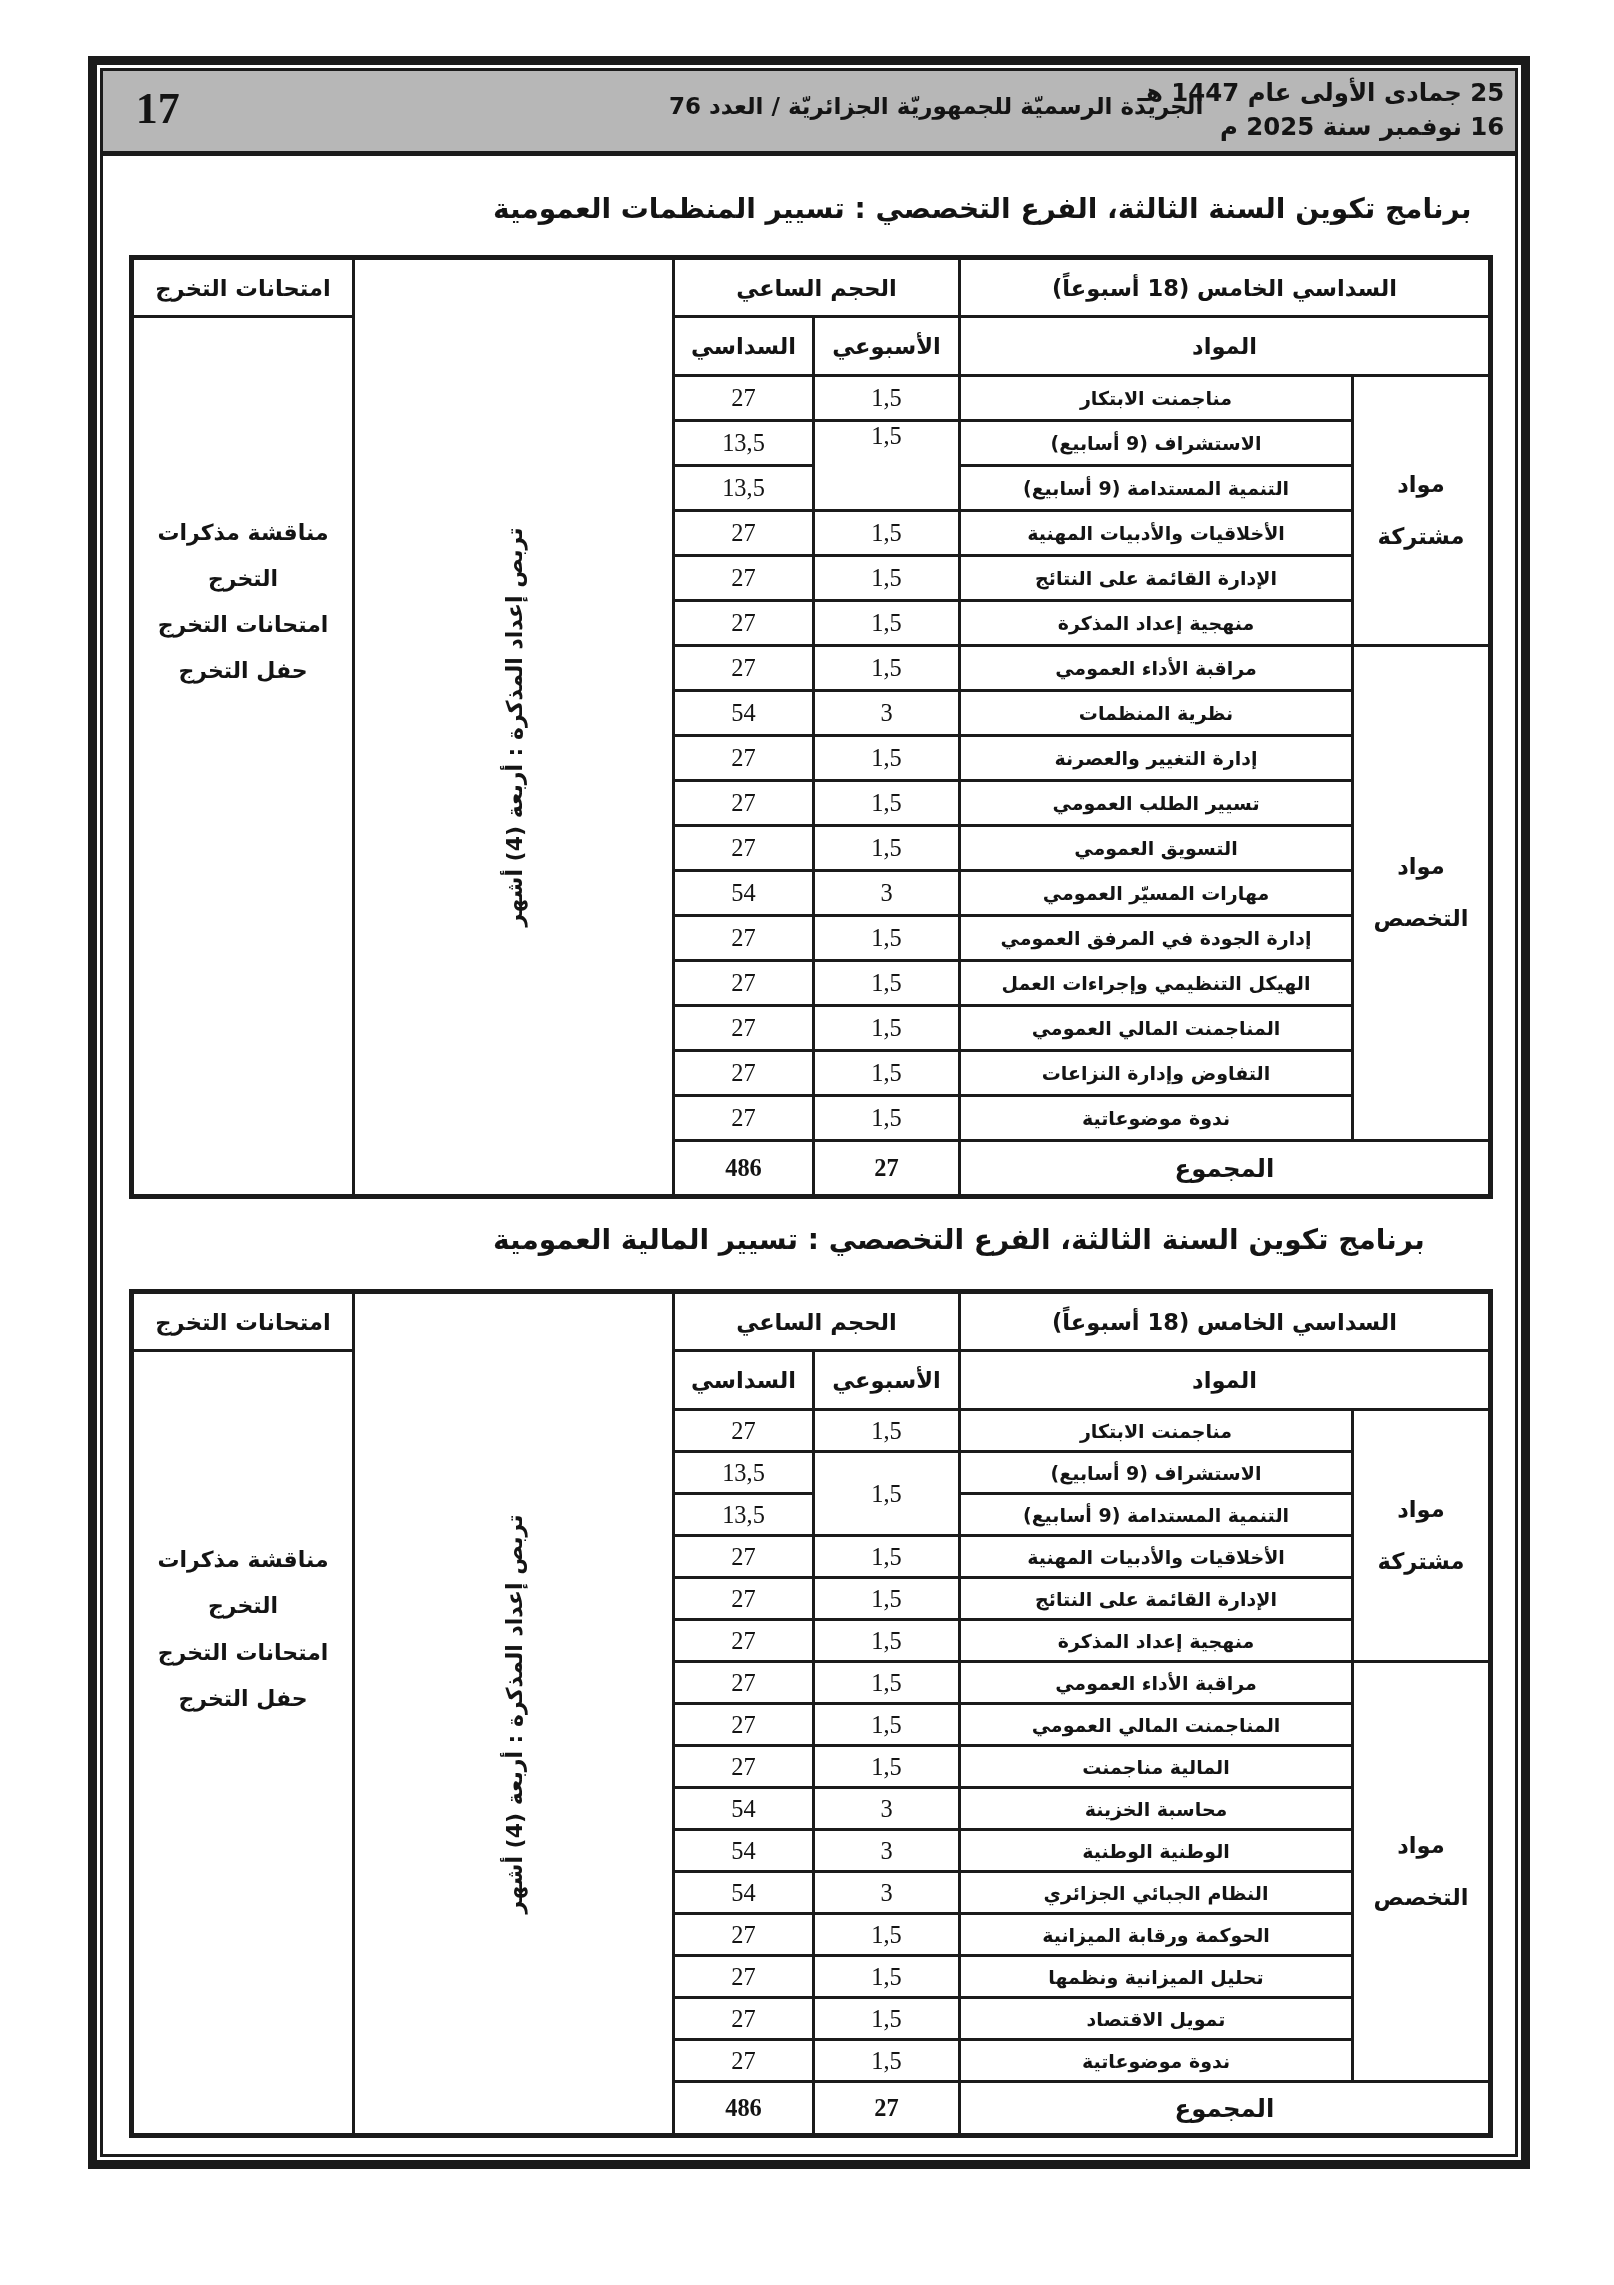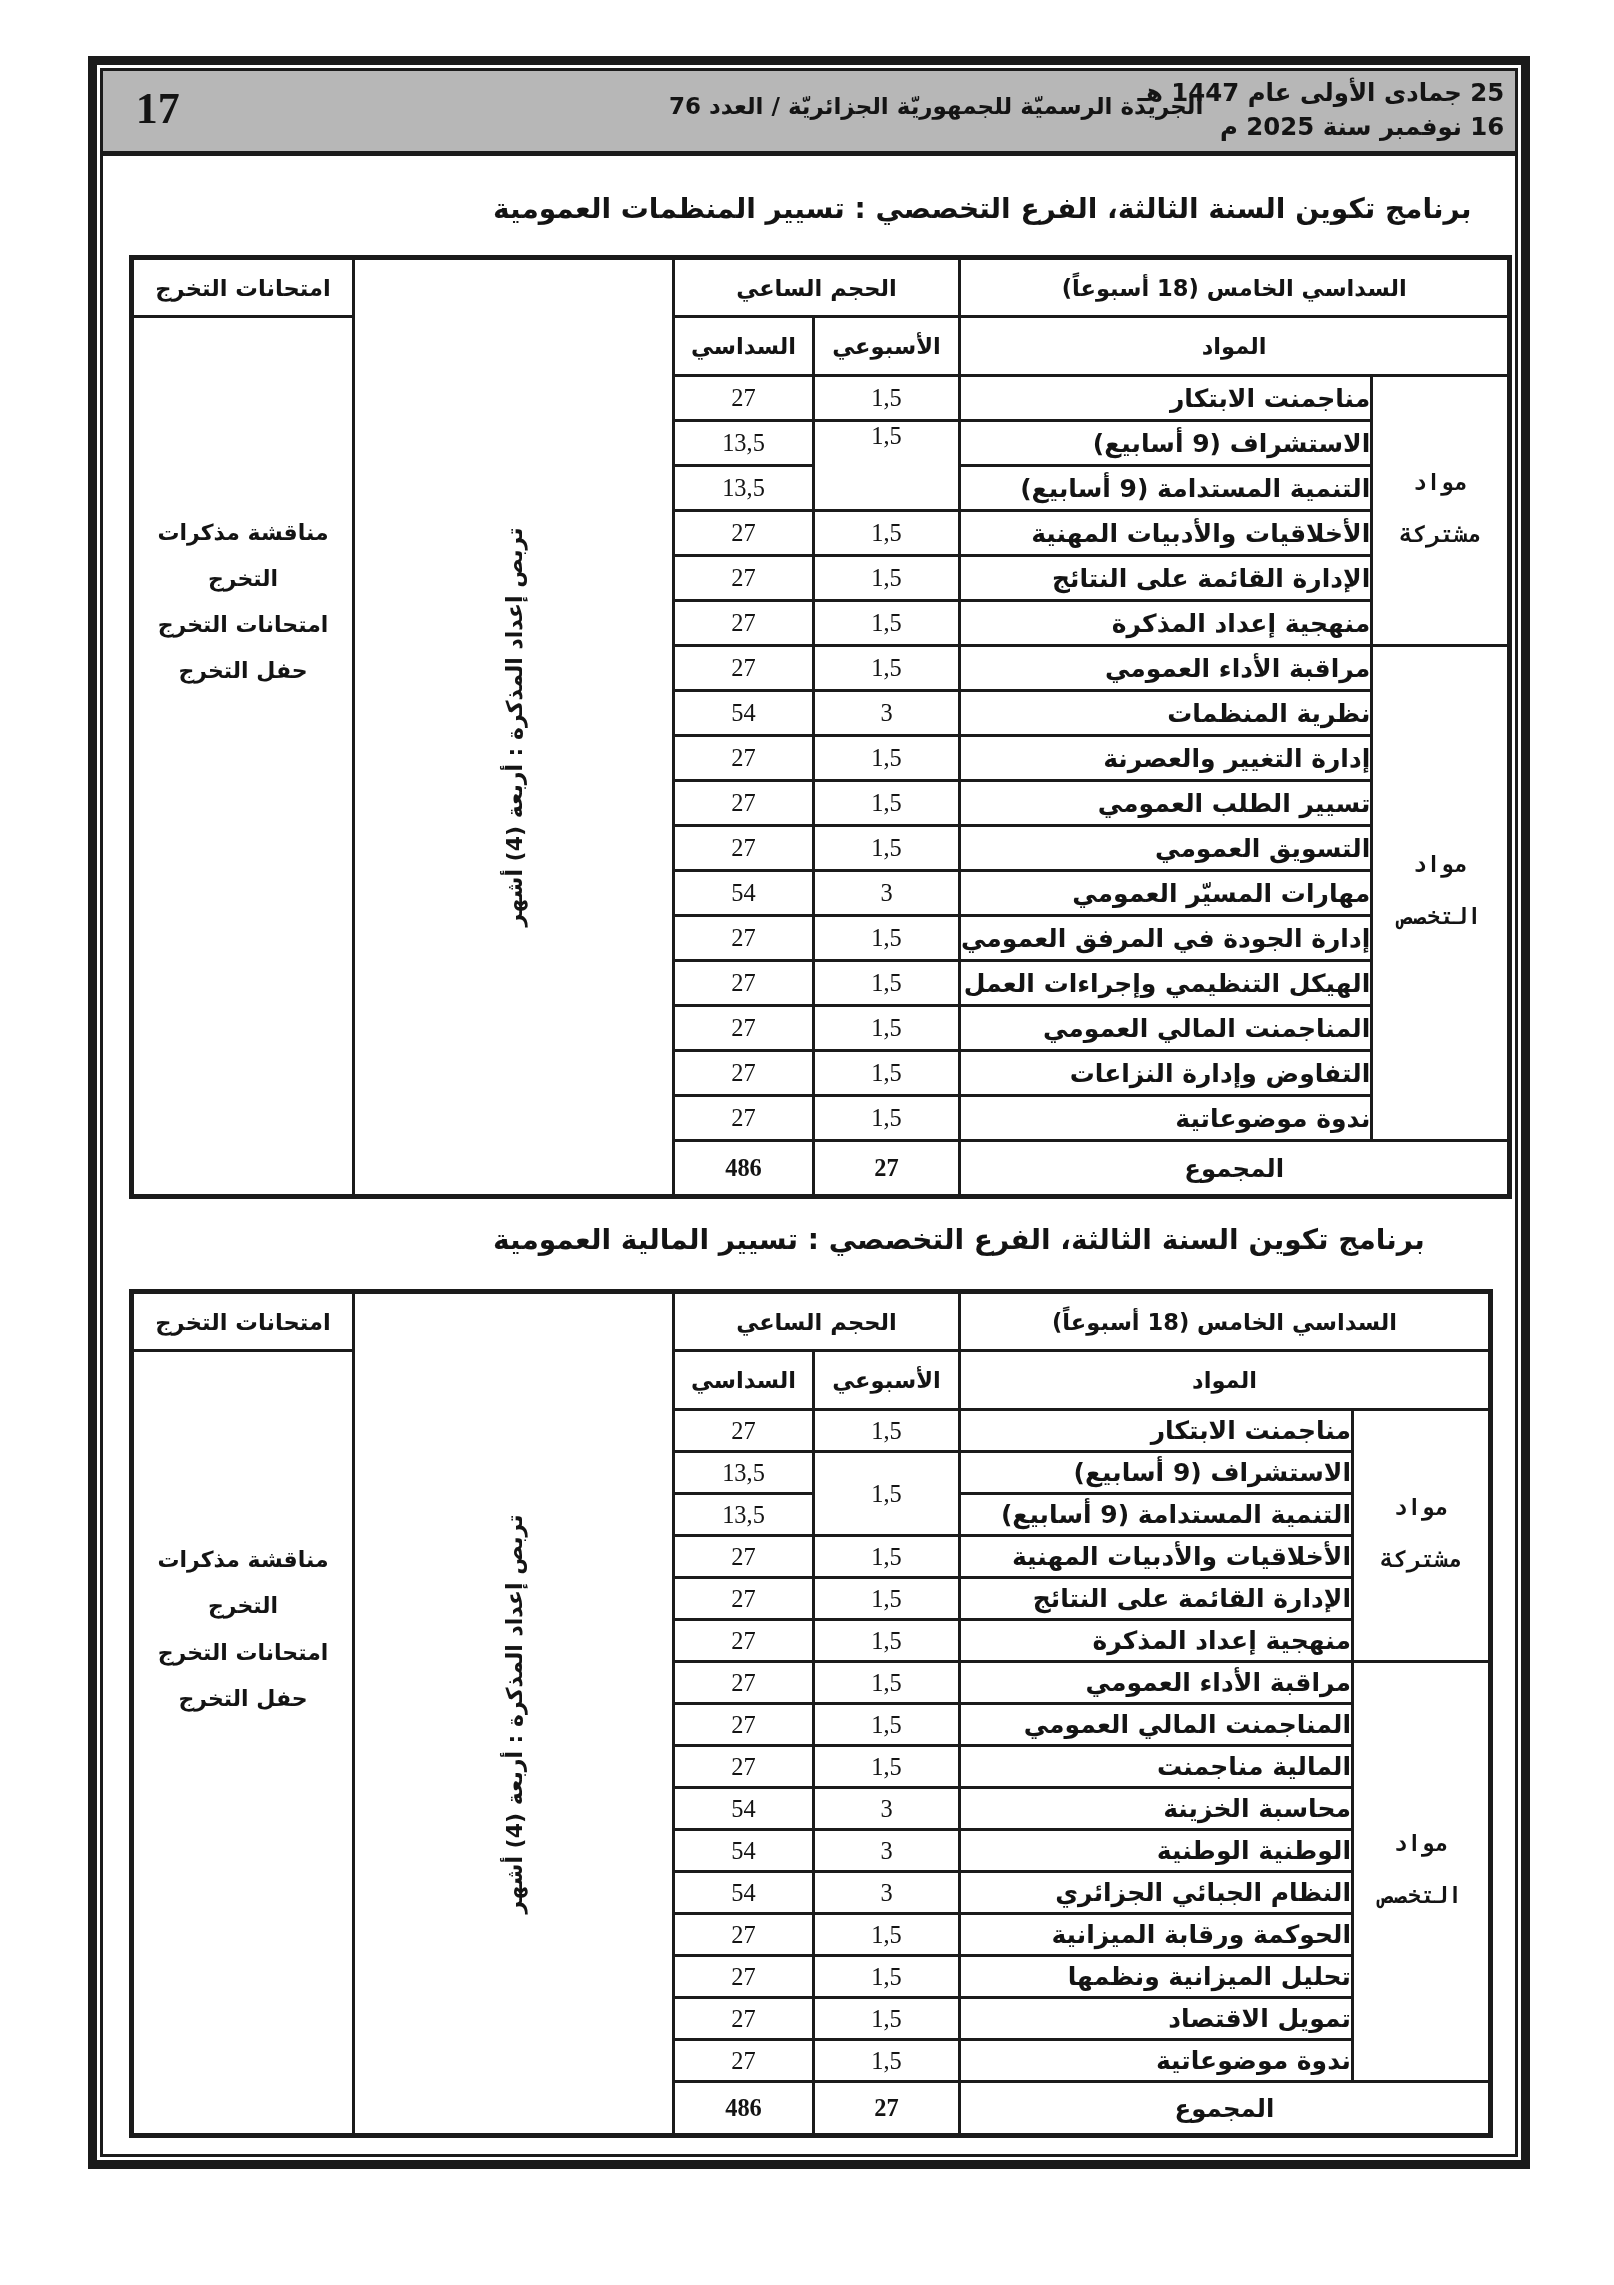--- a/index.html
+++ b/index.html
@@ -16,25 +16,25 @@
   table.prog{position:absolute;left:129px;border-collapse:collapse;table-layout:fixed;direction:rtl;background:#fff;border:5.4px solid #1b1b1b;}
   .t1{top:255px;}
   .t2{top:1289px;}
   table.prog td{border:3.6px solid #1b1b1b;padding:0;overflow:hidden;}
   tr.hrow{height:59px;}
   .t1 tr.brow{height:45px;}
   .t2 tr.brow{height:42px;}
   .t1 tr.trow{height:56px;}
   .t2 tr.trow{height:54px;}
   td.h{text-align:center;font-size:22.6px;font-weight:bold;}
-  td.subj{font-size:25px;font-weight:bold;text-align:right;padding:0 14.5px 0 3.6px;white-space:nowrap;}
+  td.subj{font-size:19px;font-weight:bold;text-align:center;padding:0 14.5px 0 3.6px;white-space:nowrap;}
   td.num{font-family:"Liberation Serif","DejaVu Serif",serif;font-size:24.4px;text-align:center;font-weight:normal;vertical-align:middle;}
   td.num.bold{font-weight:bold;}
   td.mergedtop{vertical-align:top;padding-top:9px;}
-  td.grp{text-align:center;font-size:22.6px;font-weight:bold;line-height:2.3;vertical-align:middle;padding:0 3.6px;font-family:Liberation Mono, monospace;}
+  td.grp{text-align:center;font-size:22.6px;font-weight:bold;line-height:2.3;vertical-align:middle;padding:0 3.6px;}
   td.totlabel{text-align:center;font-size:24.4px;font-weight:bold;}
   td.vcell{position:relative;}
   .vtext{position:absolute;top:50%;left:50%;transform:translate(-50%,-50%) rotate(-90deg);white-space:nowrap;font-size:22px;font-weight:bold;direction:rtl;}
   td.examcell{vertical-align:middle;text-align:center;}
   .examinner{font-size:22px;font-weight:bold;line-height:2.1;direction:rtl;padding:0 12.7px;}
   .off1{margin-bottom:308px;}
   .off2{margin-bottom:226px;}
 </style>
 </head>
 <body>

